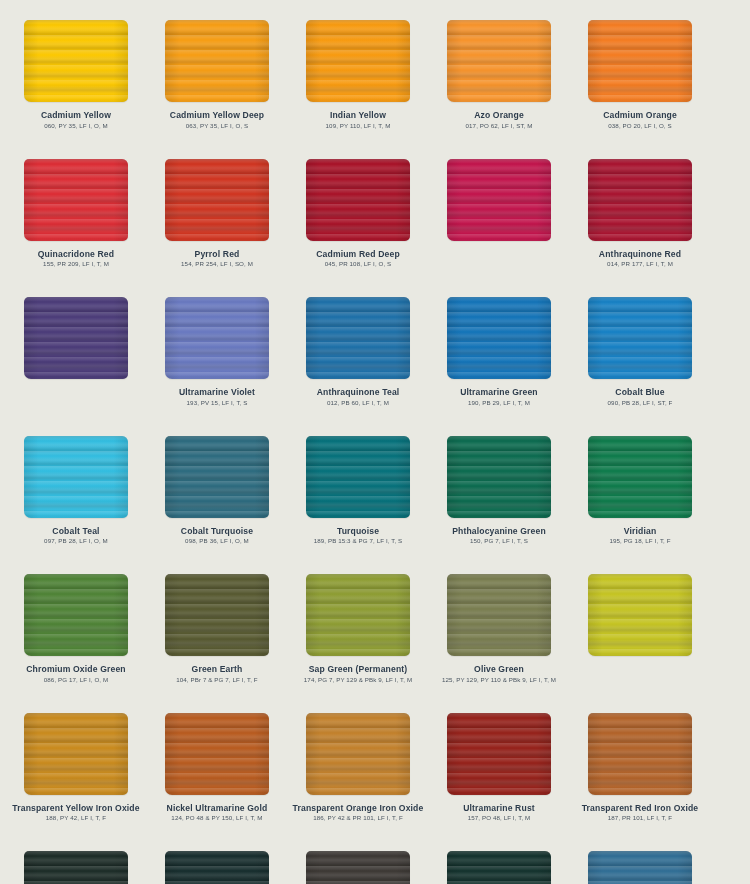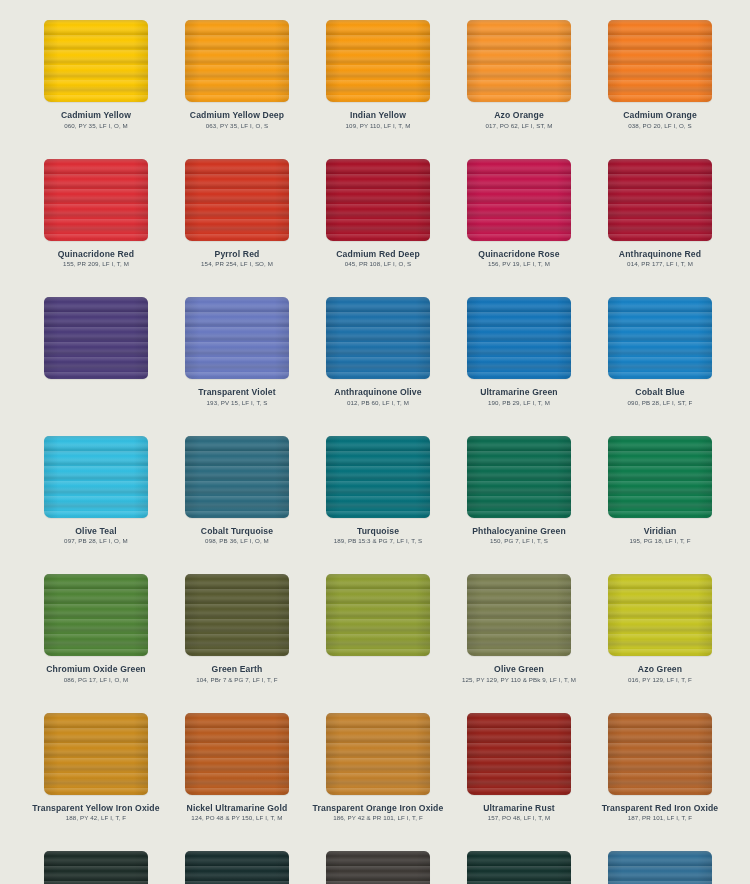--- a/index.html
+++ b/index.html
@@ -28,21 +28,20 @@
     grid-template-columns: repeat(6, 140px);
     column-gap: 1px;
     row-gap: 0px;
   }
   .cell {
     width: 140px;
     height: 138.5px;
     display: flex;
     flex-direction: column;
     align-items: center;
-    margin-left: 20px;
   }
   .swatch-wrap {
     width: 140px;
     height: 90px;
     display: flex;
     align-items: flex-start;
     justify-content: center;
     padding-top: 2px;
   }
   .swatch {
@@ -193,24 +192,20 @@
         </div>
         <div class="labels">
           <div class="pname">Cadmium Red Deep</div>
           <div class="pcode">045, PR 108, LF I, O, S</div>
         </div>
       </div>
       <div class="cell">
         <div class="swatch-wrap">
           <div class="swatch" style="background: rgb(194, 19, 75);"></div>
         </div>
-        <div class="labels">
-          <div class="pname">Quinacridone Rose</div>
-          <div class="pcode">156, PV 19, LF I, T, M</div>
-        </div>
       </div>
       <div class="cell">
         <div class="swatch-wrap">
           <div class="swatch" style="background: rgb(168, 18, 46);"></div>
         </div>
         <div class="labels">
           <div class="pname">Anthraquinone Red</div>
           <div class="pcode">014, PR 177, LF I, T, M</div>
         </div>
       </div>
@@ -224,30 +219,30 @@
       <div class="cell">
         <div class="swatch-wrap">
           <div class="swatch" style="background: rgb(74, 58, 120);"></div>
         </div>
       </div>
       <div class="cell">
         <div class="swatch-wrap">
           <div class="swatch" style="background: rgb(104, 120, 192);"></div>
         </div>
         <div class="labels">
-          <div class="pname">Transparent Violet</div>
+          <div class="pname">Ultramarine Violet</div>
           <div class="pcode">193, PV 15, LF I, T, S</div>
         </div>
       </div>
       <div class="cell">
         <div class="swatch-wrap">
           <div class="swatch" style="background: rgb(28, 111, 168);"></div>
         </div>
         <div class="labels">
-          <div class="pname">Anthraquinone Olive</div>
+          <div class="pname">Anthraquinone Teal</div>
           <div class="pcode">012, PB 60, LF I, T, M</div>
         </div>
       </div>
       <div class="cell">
         <div class="swatch-wrap">
           <div class="swatch" style="background: rgb(18, 115, 184);"></div>
         </div>
         <div class="labels">
           <div class="pname">Ultramarine Green</div>
           <div class="pcode">190, PB 29, LF I, T, M</div>
@@ -267,21 +262,21 @@
         <div class="labels">
           <div class="pname"></div>
           <div class="pcode"></div>
         </div>
       </div>
       <div class="cell">
         <div class="swatch-wrap">
           <div class="swatch" style="background: rgb(49, 189, 224);"></div>
         </div>
         <div class="labels">
-          <div class="pname">Olive Teal</div>
+          <div class="pname">Cobalt Teal</div>
           <div class="pcode">097, PB 28, LF I, O, M</div>
         </div>
       </div>
       <div class="cell">
         <div class="swatch-wrap">
           <div class="swatch" style="background: rgb(43, 106, 126);"></div>
         </div>
         <div class="labels">
           <div class="pname">Cobalt Turquoise</div>
           <div class="pcode">098, PB 36, LF I, O, M</div>
@@ -336,37 +331,37 @@
         </div>
         <div class="labels">
           <div class="pname">Green Earth</div>
           <div class="pcode">104, PBr 7 &amp; PG 7, LF I, T, F</div>
         </div>
       </div>
       <div class="cell">
         <div class="swatch-wrap">
           <div class="swatch" style="background: rgb(141, 156, 49);"></div>
         </div>
+        <div class="labels">
+          <div class="pname">Sap Green (Permanent)</div>
+          <div class="pcode">174, PG 7, PY 129 &amp; PBk 9, LF I, T, M</div>
+        </div>
       </div>
       <div class="cell">
         <div class="swatch-wrap">
           <div class="swatch" style="background: rgb(120, 124, 78);"></div>
         </div>
         <div class="labels">
           <div class="pname">Olive Green</div>
           <div class="pcode">125, PY 129, PY 110 &amp; PBk 9, LF I, T, M</div>
         </div>
       </div>
       <div class="cell">
         <div class="swatch-wrap">
           <div class="swatch" style="background: rgb(197, 196, 33);"></div>
-        </div>
-        <div class="labels">
-          <div class="pname">Azo Green</div>
-          <div class="pcode">016, PY 129, LF I, T, F</div>
         </div>
       </div>
       <div class="cell">
         <div class="swatch-wrap"></div>
         <div class="labels">
           <div class="pname"></div>
           <div class="pcode"></div>
         </div>
       </div>
       <div class="cell">

